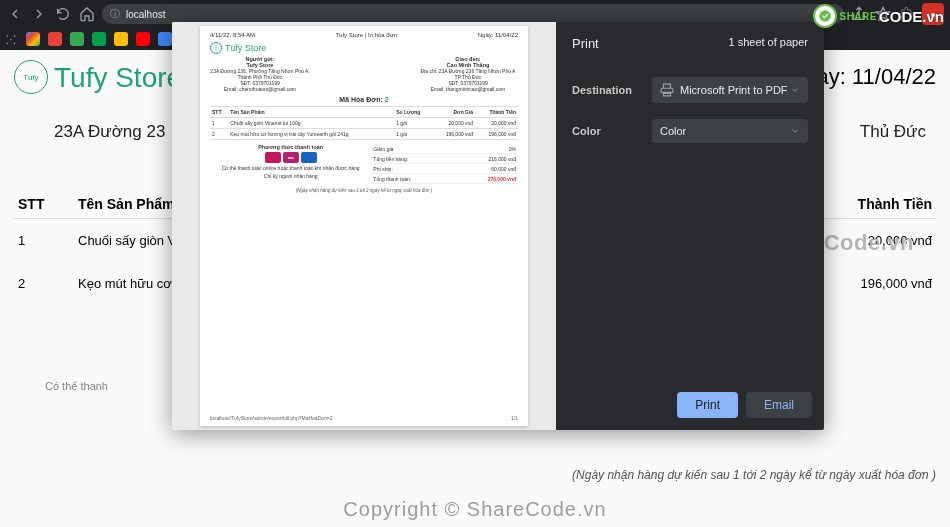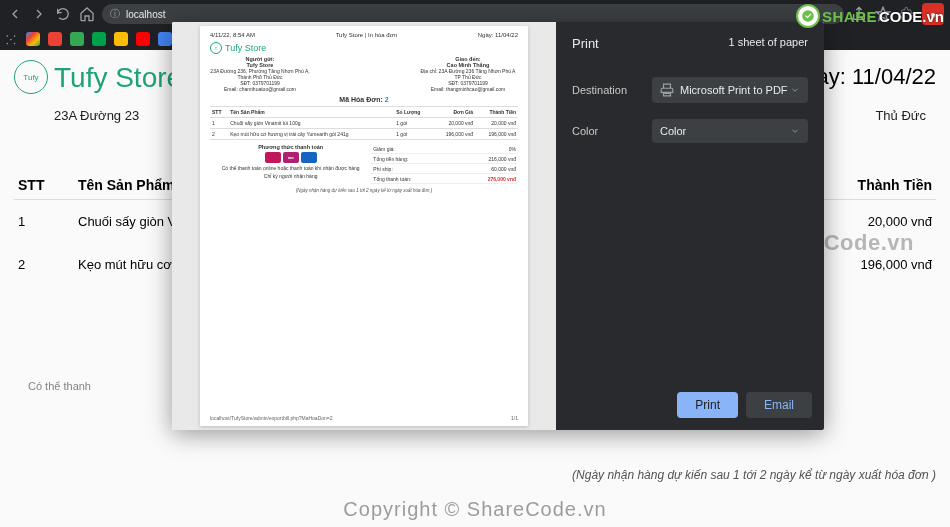--- a/index.html
+++ b/index.html
@@ -15,26 +15,26 @@
   .bookmark-bar { background: #202124; height: 22px; display: flex; align-items: center; gap: 8px; padding: 0 6px; }
   .bm { width: 14px; height: 14px; border-radius: 3px; }
 
   
   .page { position: absolute; top: 50px; left: 0; right: 0; bottom: 0; background: #fff; padding: 10px 14px; }
   .page-header { display: flex; align-items: center; justify-content: space-between; }
   .logo-wrap { display: flex; align-items: flex-end; gap: 6px; }
   .logo-circ { width: 34px; height: 34px; border-radius: 50%; border: 1px solid #1fa67a; display:flex; align-items:center; justify-content:center; font-size:8px; color:#1fa67a;}
   .logo-text { color: #1fa67a; font-size: 28px; font-weight: 500; }
   .date { font-size: 22px; }
-  .addr { font-size: 13px; color:#222; margin-top:14px; margin-left:40px; }
+  .addr { font-size: 17px; color:#222; margin-top:28px; margin-left:40px; }
   .table { width:100%; border-collapse: collapse; margin-top: 48px; }
   .table th { text-align: left; font-size: 14px; font-weight: 700; padding: 6px 4px; border-bottom: 1px solid #e0e0e0; }
   .table td { font-size: 13px; padding: 14px 4px; }
   .table th.r, .table td.r { text-align: right; }
-  .note { font-size:11px; color:#888; position:absolute; left:28px; top:330px; }
+  .note { font-size:11px; color:#888; position:absolute; left:45px; top:330px; }
   .ship-note { position: absolute; top: 418px; right: 14px; font-size: 12px; font-style: italic; color: #555; }
   .copyright { position: absolute; bottom: 6px; left: 0; right: 0; text-align: center; font-size: 20px; color: rgba(120,120,120,0.7); font-weight: 500; letter-spacing: 1px; }
 
   
   .dialog-backdrop { position: absolute; top:50px; left:0; right:0; bottom:0; background: rgba(0,0,0,0.02); }
   .print-dialog { position: absolute; top: 22px; left: 172px; width: 652px; height: 408px; background: #fff; box-shadow: 0 4px 24px rgba(0,0,0,0.4); display: flex; border-radius: 2px; overflow: hidden; }
 
   
   .preview-pane { flex: 1; background: #e9e9e9; padding: 4px 28px; display:flex; align-items:stretch; }
   .paper { background:#fff; flex:1; box-shadow:0 1px 4px rgba(0,0,0,0.2); padding:6px 10px; font-size:6px; color:#333; position:relative; display:flex; flex-direction:column; }
@@ -60,38 +60,38 @@
   .sumtab div { display:flex; justify-content:space-between; border-bottom:1px solid #eee; padding:1.5px 2px;}
   .sumtab .total { color:#d32f2f; font-weight:bold;}
   .paper-foot { position:absolute; bottom:5px; left:10px; right:10px; display:flex; justify-content:space-between; font-size:5px; color:#666;}
   .disclaim { text-align:center; font-size:4.5px; margin-top:4px; color:#555; font-style:italic;}
 
   
   .opts-pane { width: 268px; background: #292a2d; color: #e8eaed; display:flex; flex-direction:column; }
   .opts-head { display:flex; justify-content:space-between; padding: 14px 16px 18px; font-size:13px; }
   .opts-head .sheets { font-size: 11px; color:#e8eaed; }
   .opt-row { display:flex; align-items:center; padding: 8px 16px; font-size:11px; gap:8px;}
-  .opt-row .lbl { width:72px; color:#c8c8c8; }
+  .opt-row .lbl { width:72px; color:#c8c8c8;font-weight:bold; }
   .opt-sel { flex:1; background:#3c4043; border-radius:4px; padding:6px 8px; display:flex; align-items:center; justify-content:space-between; font-size:11px; color:#e8eaed;}
   .opt-sel svg { width:10px; height:10px; stroke:#9aa0a6; fill:none; stroke-width:2;}
   .pdf-ico { width:14px; height:14px; display:inline-flex; align-items:center; justify-content:center; margin-right:2px;}
   .pdf-ico svg { width:14px; height:14px; stroke:#9aa0a6; fill:none; stroke-width:2;}
   .more-row { padding: 16px 16px; font-size:11px; color:#c8c8c8; display:flex; justify-content:space-between; align-items:center; cursor:pointer;}
   .opts-foot { margin-top:auto; display:flex; justify-content:flex-end; gap:8px; padding:12px; }
   .btn { font-size:12px; padding:6px 18px; border-radius:4px; border:none; cursor:pointer; }
   .btn-print { background:#8ab4f8; color:#202124; }
   .btn-cancel { background:#3c4043; color:#8ab4f8; }
 
   
   .wm-mid { position:absolute; top:230px; left:50%; transform:translateX(-50%); font-size:22px; font-weight:600; color:rgba(130,130,130,0.55); letter-spacing:0.5px; text-shadow:1px 1px 0 #fff; pointer-events:none;}
   .wm-mid.small { top:230px; left:420px; font-size:16px; transform:none; }
   .badge { position:absolute; top:4px; right:6px; display:flex; align-items:center; gap:2px; z-index:50;}
   .badge-ico { width:24px; height:24px; border-radius:50%; background:#fff; border:2px solid #6cc04a; display:flex; align-items:center; justify-content:center;}
   .badge-ico svg { width:14px; height:14px; fill:#6cc04a;}
-  .badge-t1 { font-size:15px; font-weight:800; color:#6cc04a; letter-spacing:0.5px;}
+  .badge-t1 { font-size:10px; font-weight:800; color:#6cc04a; letter-spacing:0.5px;}
   .badge-t2 { font-size:15px; font-weight:800; color:#fff; text-shadow:0 0 2px #000;}
 </style>
 </head>
 <body>
 
 <div class="chrome-top">
   <div class="nav-ico">
       <svg viewBox="0 0 24 24">
         <path d="M15 18l-6-6 6-6"></path>
       </svg>

